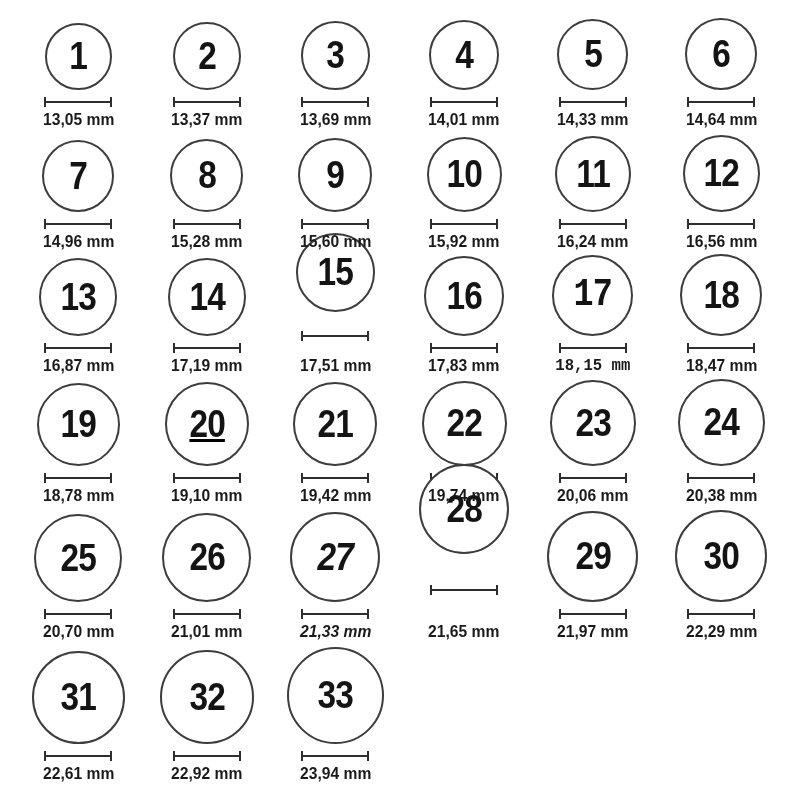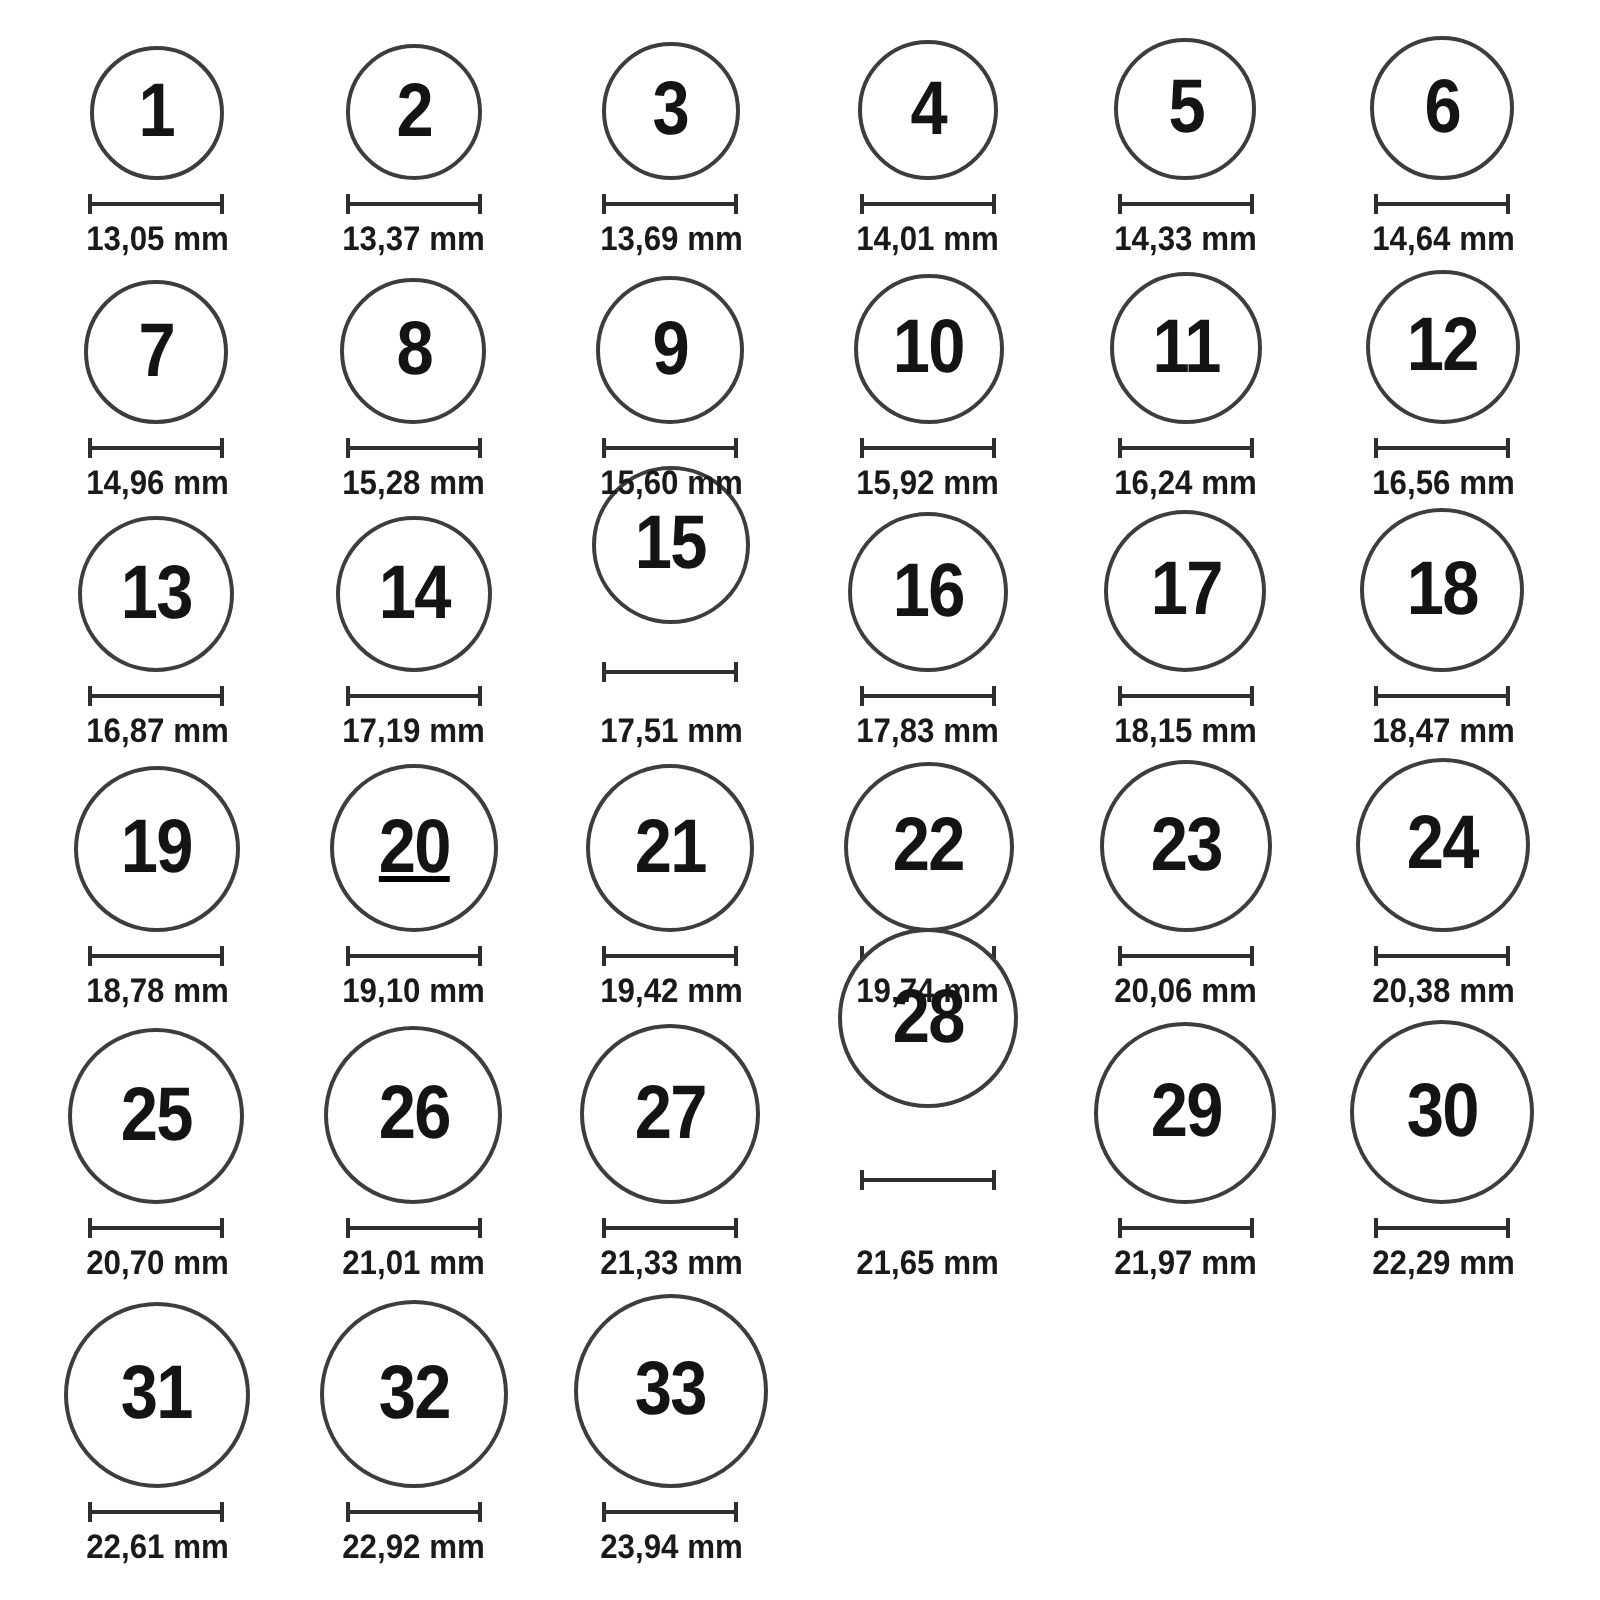--- a/index.html
+++ b/index.html
@@ -174,21 +174,21 @@
       <div class="ruler"></div>
       <span class="label">17,51 mm</span>
     </div>
     <div class="cell" style="height: 124px;">
       <div class="circle" style="width: 80px; height: 80px; text-align: center;">
         <span class="num">16</span>
       </div>
       <div class="ruler"></div>
       <span class="label">17,83 mm</span>
     </div>
-    <div class="cell" style="height: 124px;">
+    <div class="cell" style="height: 124px; font-family: Liberation Mono, monospace;">
       <div class="circle" style="width: 81px; height: 81px;">
         <span class="num">17</span>
       </div>
       <div class="ruler"></div>
       <span class="label">18,15 mm</span>
     </div>
     <div class="cell" style="height: 124px;">
       <div class="circle" style="width: 82px; height: 82px; text-align: right;">
         <span class="num">18</span>
       </div>
@@ -244,21 +244,21 @@
       <div class="ruler"></div>
       <span class="label">20,70 mm</span>
     </div>
     <div class="cell" style="height: 136px; text-align: right;">
       <div class="circle" style="width: 89px; height: 89px;">
         <span class="num">26</span>
       </div>
       <div class="ruler"></div>
       <span class="label">21,01 mm</span>
     </div>
-    <div class="cell" style="height: 136px;">
+    <div class="cell" style="height: 136px; font-style: italic;">
       <div class="circle" style="width: 90px; height: 90px;">
         <span class="num">27</span>
       </div>
       <div class="ruler"></div>
       <span class="label">21,33 mm</span>
     </div>
     <div class="cell" style="height: 136px; gap: 24px;">
       <div class="circle" style="width: 90px; height: 90px;">
         <span class="num">28</span>
       </div>

